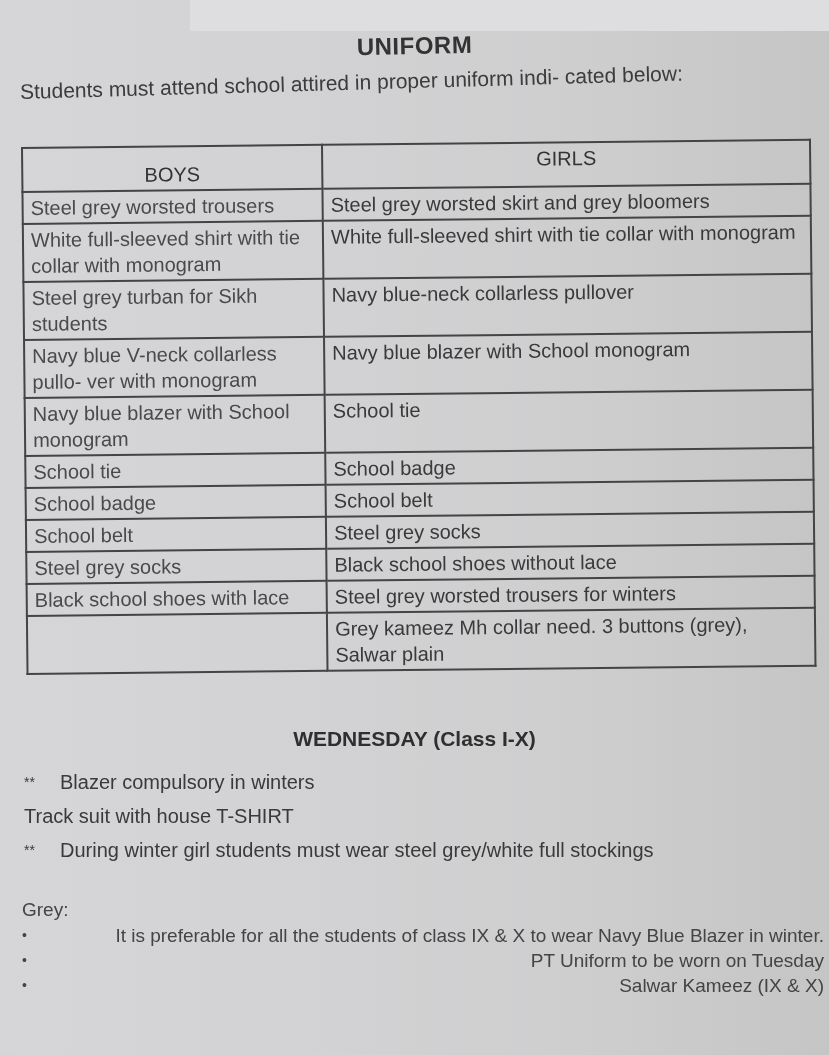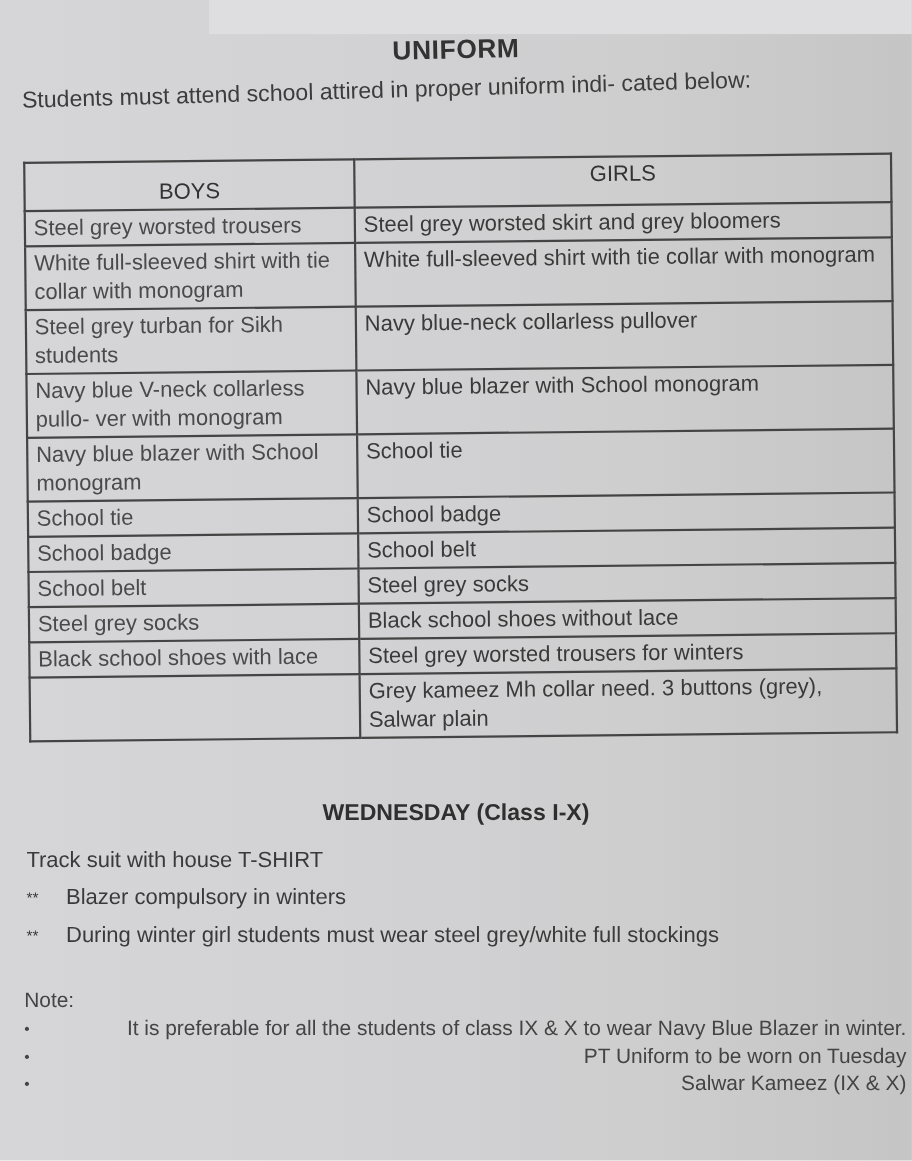--- a/index.html
+++ b/index.html
@@ -109,31 +109,31 @@
     <tr>
       <td class="boys"></td>
       <td>Grey kameez Mh collar need. 3 buttons (grey), Salwar plain</td>
     </tr>
   </tbody>
     </table>
 
   <div class="wed-heading">WEDNESDAY (Class I-X)</div>
 
   <div class="wed-list">
-    <div class="line">Track suit with house T-SHIRT</div>
     <div class="line">
       <span class="star">**</span><span>Blazer compulsory in winters</span>
     </div>
+    <div class="line">Track suit with house T-SHIRT</div>
     <div class="line">
       <span class="star">**</span><span>During winter girl students must wear steel grey/white full stockings</span>
     </div>
   </div>
 
   <div class="note">
-    <div class="note-label">Note:</div>
+    <div class="note-label">Grey:</div>
     <div class="bullet-row">
       <span class="bullet">•</span>
       <span class="bullet-text">It is preferable for all the students of class IX &amp; X to wear Navy Blue Blazer in winter.</span>
     </div>
     <div class="bullet-row">
       <span class="bullet">•</span>
       <span class="bullet-text">PT Uniform to be worn on Tuesday</span>
     </div>
     <div class="bullet-row">
       <span class="bullet">•</span>

